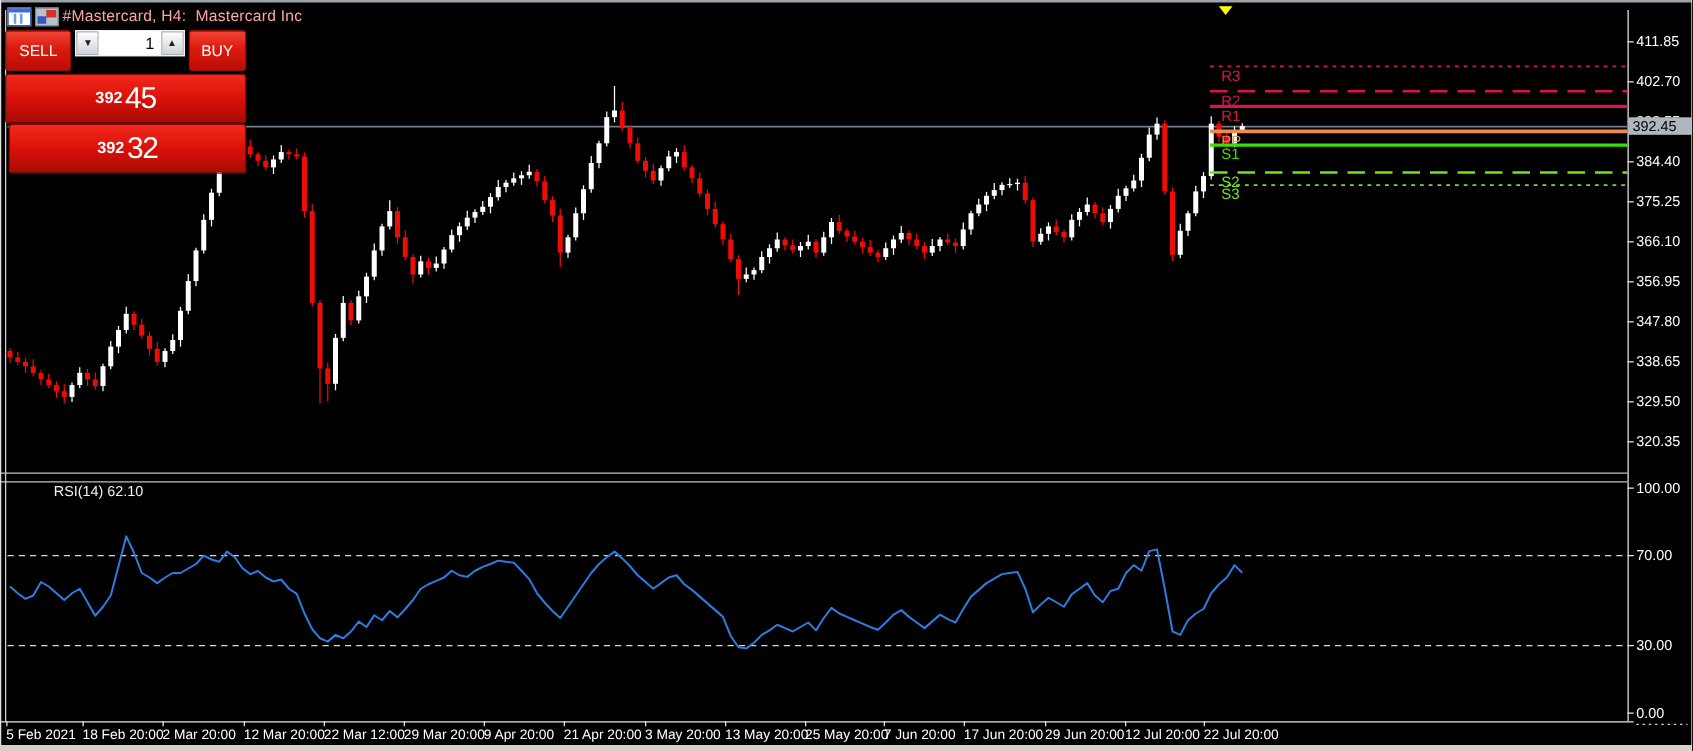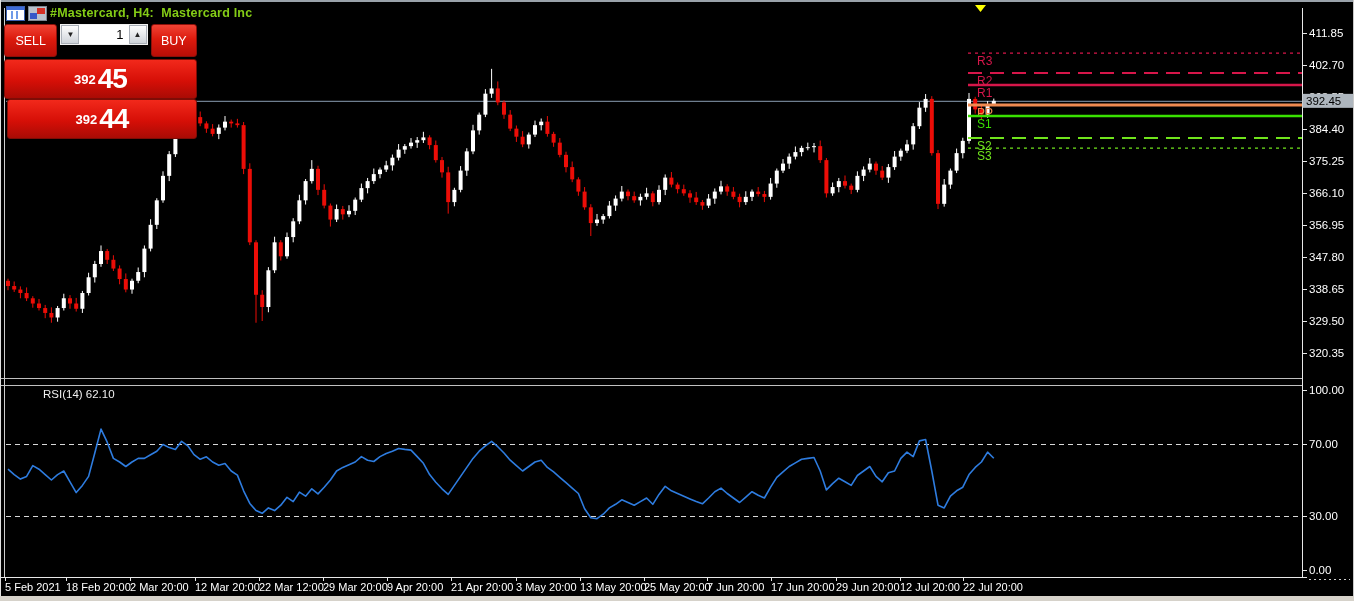--- a/index.html
+++ b/index.html
@@ -15,41 +15,41 @@
   
   .titlebar{position:absolute;left:6px;top:5px;height:16px;display:flex;align-items:center;gap:3px;}
   .t-icon{width:17px;height:13px;position:relative;display:inline-block;}
   .t-icon.win{border:1px solid #3a5fb0;background:#fff;}
   .t-icon.win .bar{position:absolute;left:0;top:0;right:0;height:3px;background:#3f6cd8;}
   .t-icon.win .c1,.t-icon.win .c2{position:absolute;top:4px;bottom:1px;width:2px;background:#6f9ae8;}
   .t-icon.win .c1{left:4px;} .t-icon.win .c2{left:9px;}
   .t-icon.ord{background:#b9c2cc;border:1px solid #7d8793;}
   .t-icon.ord .red{position:absolute;right:1px;top:1px;width:8px;height:6px;background:#d43026;}
   .t-icon.ord .blue{position:absolute;left:1px;bottom:1px;width:7px;height:6px;background:#3558c8;}
-  .title-text{color:#84cc16;font-size:12.5px;font-weight:bold;white-space:pre;letter-spacing:.2px;}
+  .title-text{color:#fca5a5;font-size:12.5px;font-weight:normal;white-space:pre;letter-spacing:.2px;}
   
   .trade{position:absolute;left:4px;top:24px;width:193px;}
   .trade .row1{display:flex;height:33px;}
   .btn{color:#fff;font-size:12.5px;display:flex;align-items:center;justify-content:center;
        background:linear-gradient(180deg,#f04334 0%,#dc1b0e 45%,#b90d06 100%);
        border:1px solid #8d100a;border-radius:3px;box-sizing:border-box;cursor:pointer;}
   .btn.sell{width:54px;} .btn.buy{width:47px;margin-left:2px;text-align:right;}
   .spin{display:flex;height:21px;box-sizing:border-box;border:1px solid #f2f2f2;background:#fff;
         margin-left:3px;margin-right:1px;width:88px;}
   .spin .arrow{width:18px;display:flex;align-items:center;justify-content:center;font-size:8px;color:#222;
         background:linear-gradient(180deg,#fdfdfd,#cfd4da);border:1px solid #aab0b8;box-sizing:border-box;cursor:pointer;}
   .spin .val{flex:1;display:flex;align-items:center;justify-content:flex-end;padding-right:5px;
         color:#000;font-size:13px;background:#fff;}
   .trade .row2{display:flex;margin-top:2px;height:40px;flex-direction:column;}
   .pricebox{flex:1;border-radius:3px;display:flex;align-items:baseline;justify-content:center;
         color:#fff;background:linear-gradient(180deg,#f2291b 0%,#d60f07 55%,#a90b05 100%);
         border:1px solid #7e0c06;box-sizing:border-box;cursor:pointer;}
   .pricebox + .pricebox{margin-left:3px;}
   .pricebox .small{font-size:13px;font-weight:bold;position:relative;top:-4px;margin-right:2px;}
-  .pricebox .big{font-size:28px;line-height:38px;letter-spacing:-1px;font-weight:bold;}
+  .pricebox .big{font-size:24px;line-height:38px;letter-spacing:-1px;}
   
   .rsi-label{position:absolute;left:8px;top:388px;color:#efefef;font-size:11.5px;padding-left:35px;}
   svg text{font-family:"Liberation Sans",sans-serif;}
 </style>
 </head>
 <body>
 
 <div class="stage">
 
   <svg id="chart" width="1354" height="601" style="position:absolute;left:0;top:0;">
@@ -504,20 +504,20 @@
       </div>
       <div class="btn buy">BUY</div>
     </div>
     <div class="row2">
       <div class="pricebox">
         <span class="small">392</span>
         <span class="big">45</span>
       </div>
       <div class="pricebox">
         <span class="small">392</span>
-        <span class="big">44</span>
+        <span class="big">32</span>
       </div>
     </div>
   </div>
 
   <div class="rsi-label">RSI(14) 62.10</div>
 
 </div>
 
 </body></html>

